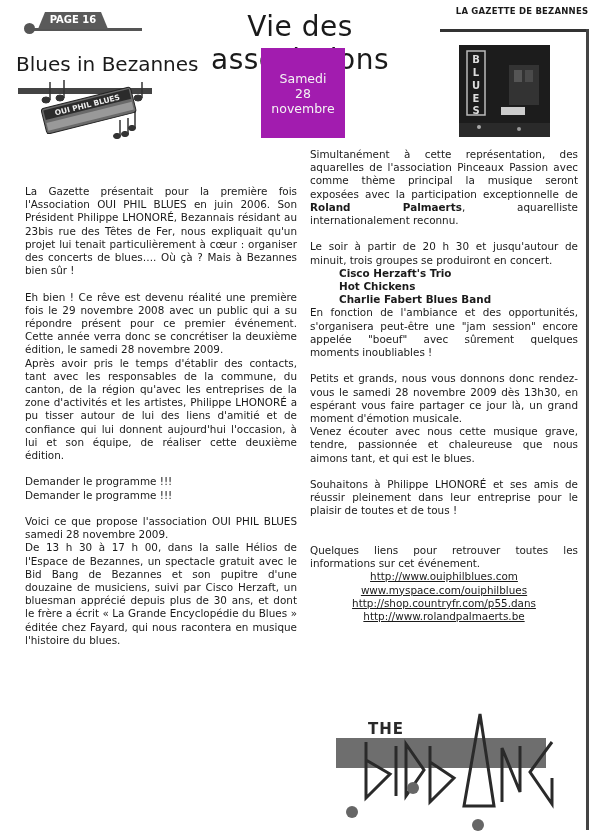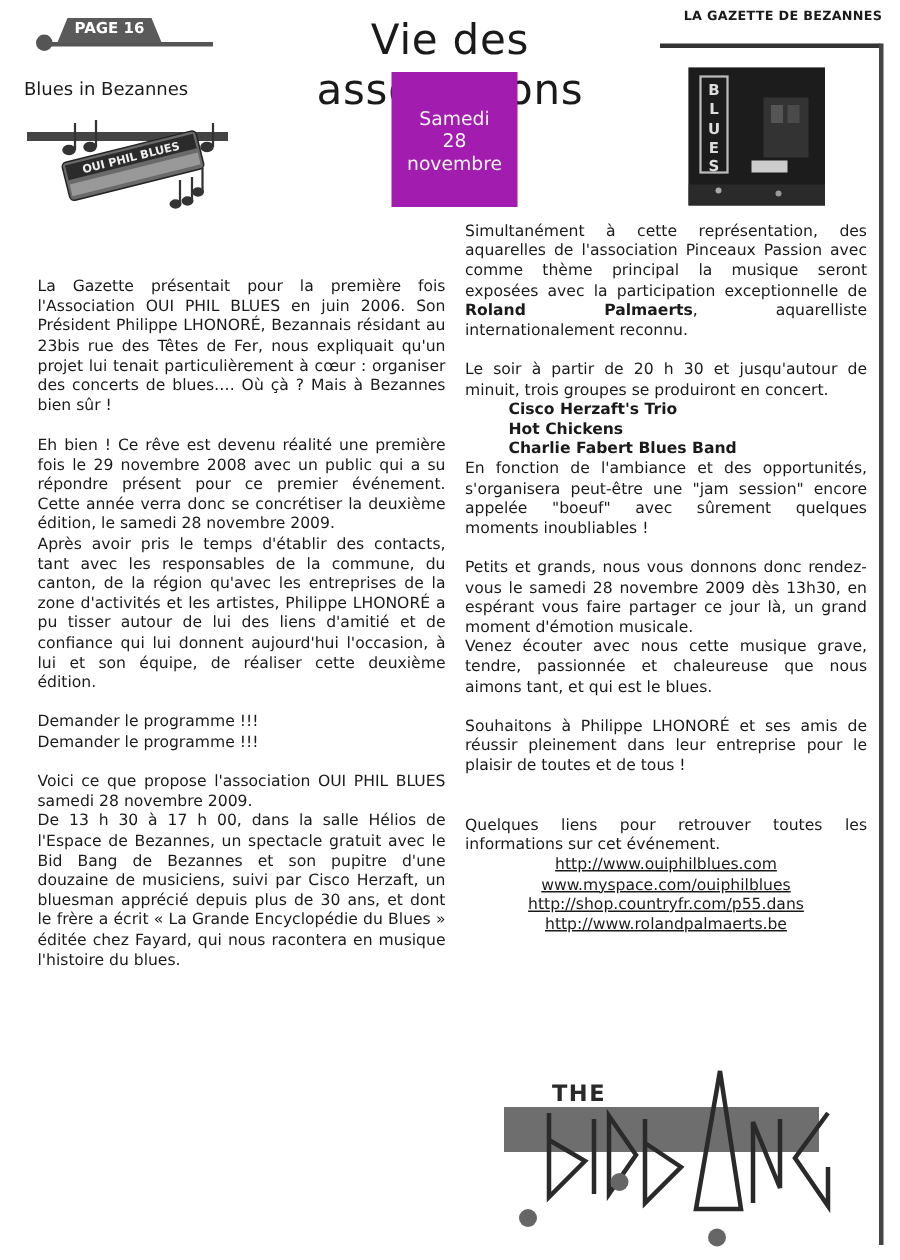--- a/index.html
+++ b/index.html
@@ -10,21 +10,21 @@
   #page-tab{left:24px;top:12px;width:114px;height:20px;}
   #page-tab .tab-shape{position:absolute;left:14px;top:0;width:70px;height:17px;background:#5a5a5a;
       clip-path:polygon(10% 0,90% 0,100% 100%,0 100%);}
   #page-tab .tab-label{position:absolute;left:14px;top:2px;width:70px;text-align:center;color:#fff;font-size:10px;font-weight:bold;}
   #page-tab .tab-line{position:absolute;left:6px;top:16px;width:112px;height:3px;background:#555;}
   #page-tab .tab-dot{position:absolute;left:0;top:11px;width:11px;height:11px;border-radius:50%;background:#555;}
   #section-title{left:180px;top:10px;width:240px;text-align:center;font-size:28px;letter-spacing:0.5px;color:#1a1a1a;}
   #gazette-name{left:452px;top:6px;width:140px;text-align:center;font-size:8.5px;font-weight:bold;letter-spacing:0.2px;}
   #frame-top{left:440px;top:29px;width:147px;height:3px;background:#333;}
   #frame-right{left:586px;top:29px;width:3px;height:801px;background:#444;}
-  #article-title{left:16px;top:52px;font-size:12px;color:#1a1a1a;}
+  #article-title{left:16px;top:52px;font-size:20px;color:#1a1a1a;}
   
   #harmonica-image{left:16px;top:78px;width:140px;height:62px;}
   
   #date-box{left:261px;top:48px;width:84px;height:90px;background:#a21caf;color:#f4f4f4;
       display:flex;flex-direction:column;align-items:center;justify-content:center;font-size:12.5px;line-height:15px;text-align:center;}
   
   #blues-photo{left:459px;top:45px;width:91px;height:92px;background:#1e1e1e;overflow:hidden;}
   
   .col{position:absolute;font-size:10.4px;line-height:13.2px;text-align:justify;}
   #col-left{left:25px;top:148px;width:272px;margin-top:37px;}

